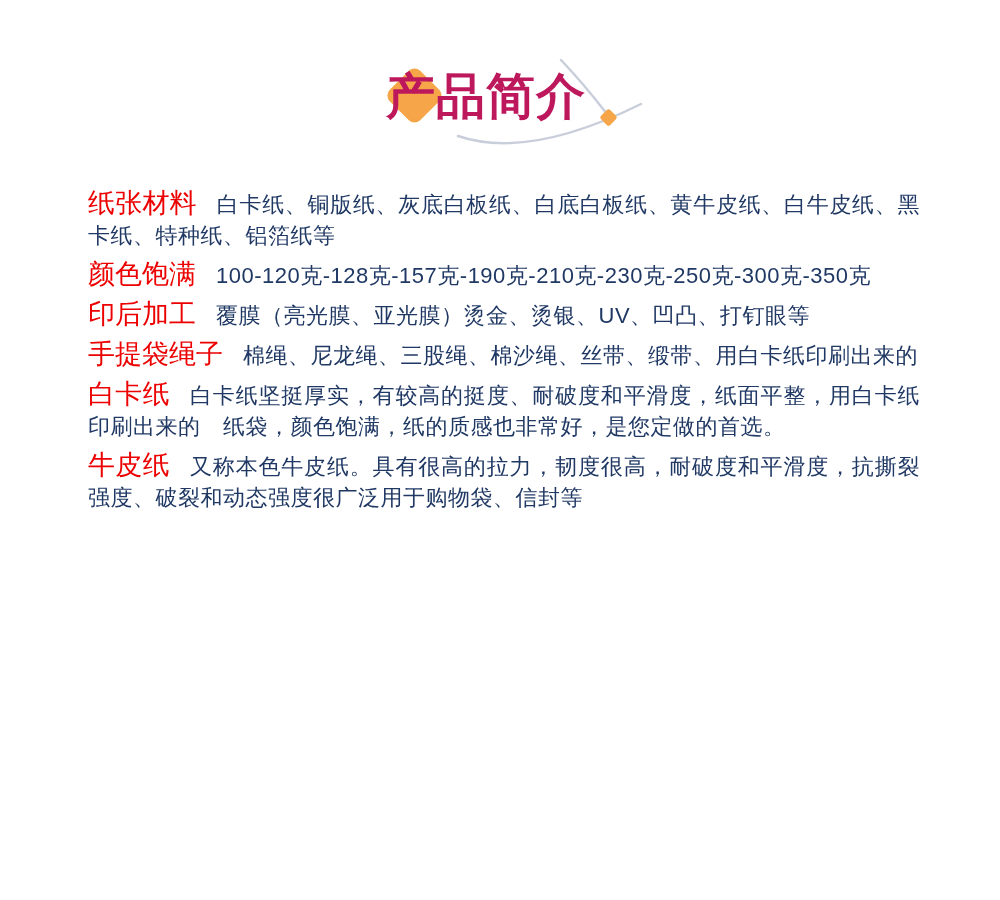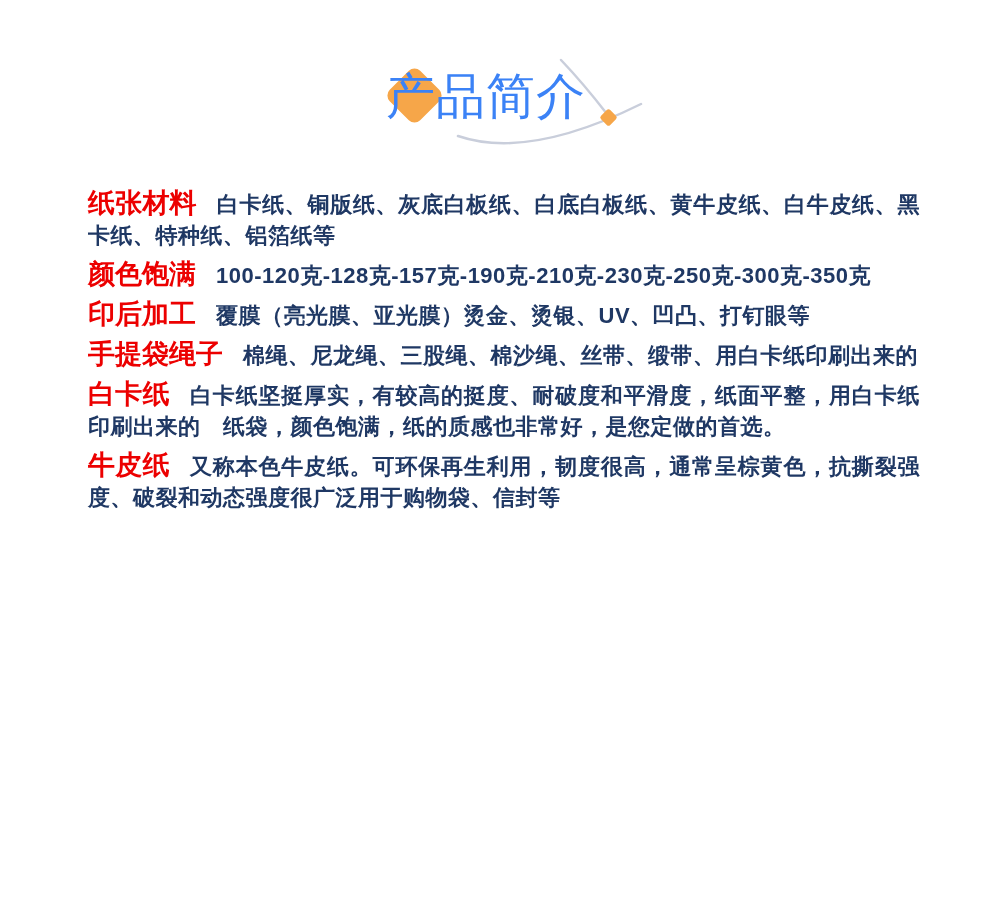--- a/index.html
+++ b/index.html
@@ -38,35 +38,35 @@
     border-radius: 8px;
     transform: rotate(45deg);
   }
   .page-title {
     position: absolute;
     left: 386px;
     top: 70px;
     margin: 0;
     font-size: 49px;
     line-height: 52px;
-    font-weight: normal;
-    color: #3b82f6;
+    font-weight: bold;
+    color: #be185d;
     letter-spacing: 1px;
     white-space: nowrap;
   }
 
   
   .content {
     padding: 16px 80px 0 88px;
   }
   .section {
     margin: 0 0 8px 0;
     font-size: 22px;
     line-height: 31px;
-    font-weight: bold;
+    font-weight: normal;
     color: #1F3864;
     text-align: justify;
     letter-spacing: 0.5px;
   }
   .sec-heading {
     font-size: 27px;
     line-height: 31px;
     color: #EC0000;
     margin-right: 20px;
     letter-spacing: 0;
@@ -95,15 +95,15 @@
   <p class="section">
     <span class="sec-heading">印后加工</span><span class="sec-body">覆膜（亮光膜、亚光膜）烫金、烫银、UV、凹凸、打钉眼等</span>
   </p>
   <p class="section">
     <span class="sec-heading">手提袋绳子</span><span class="sec-body">棉绳、尼龙绳、三股绳、棉沙绳、丝带、缎带、用白卡纸印刷出来的</span>
   </p>
   <p class="section">
     <span class="sec-heading">白卡纸</span><span class="sec-body">白卡纸坚挺厚实，有较高的挺度、耐破度和平滑度，纸面平整，用白卡纸印刷出来的　纸袋，颜色饱满，纸的质感也非常好，是您定做的首选。</span>
   </p>
   <p class="section">
-    <span class="sec-heading">牛皮纸</span><span class="sec-body">又称本色牛皮纸。可环保再生利用，韧度很高，通常呈棕黄色，抗撕裂强度、破裂和动态强度很广泛用于购物袋、信封等</span>
+    <span class="sec-heading">牛皮纸</span><span class="sec-body">又称本色牛皮纸。具有很高的拉力，韧度很高，耐破度和平滑度，抗撕裂强度、破裂和动态强度很广泛用于购物袋、信封等</span>
   </p>
 </div>
 
 </body></html>

